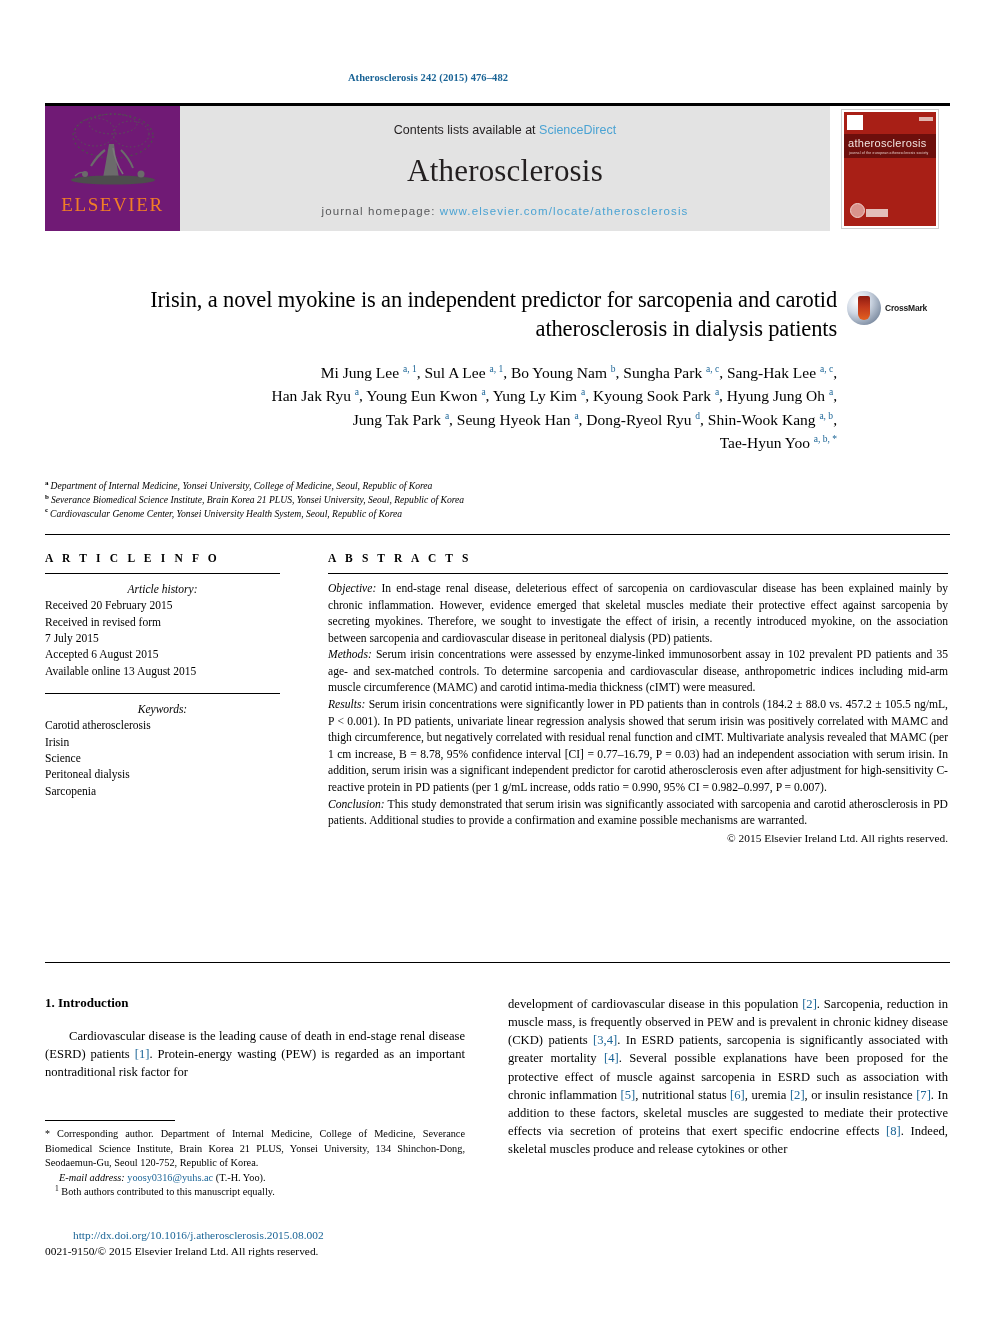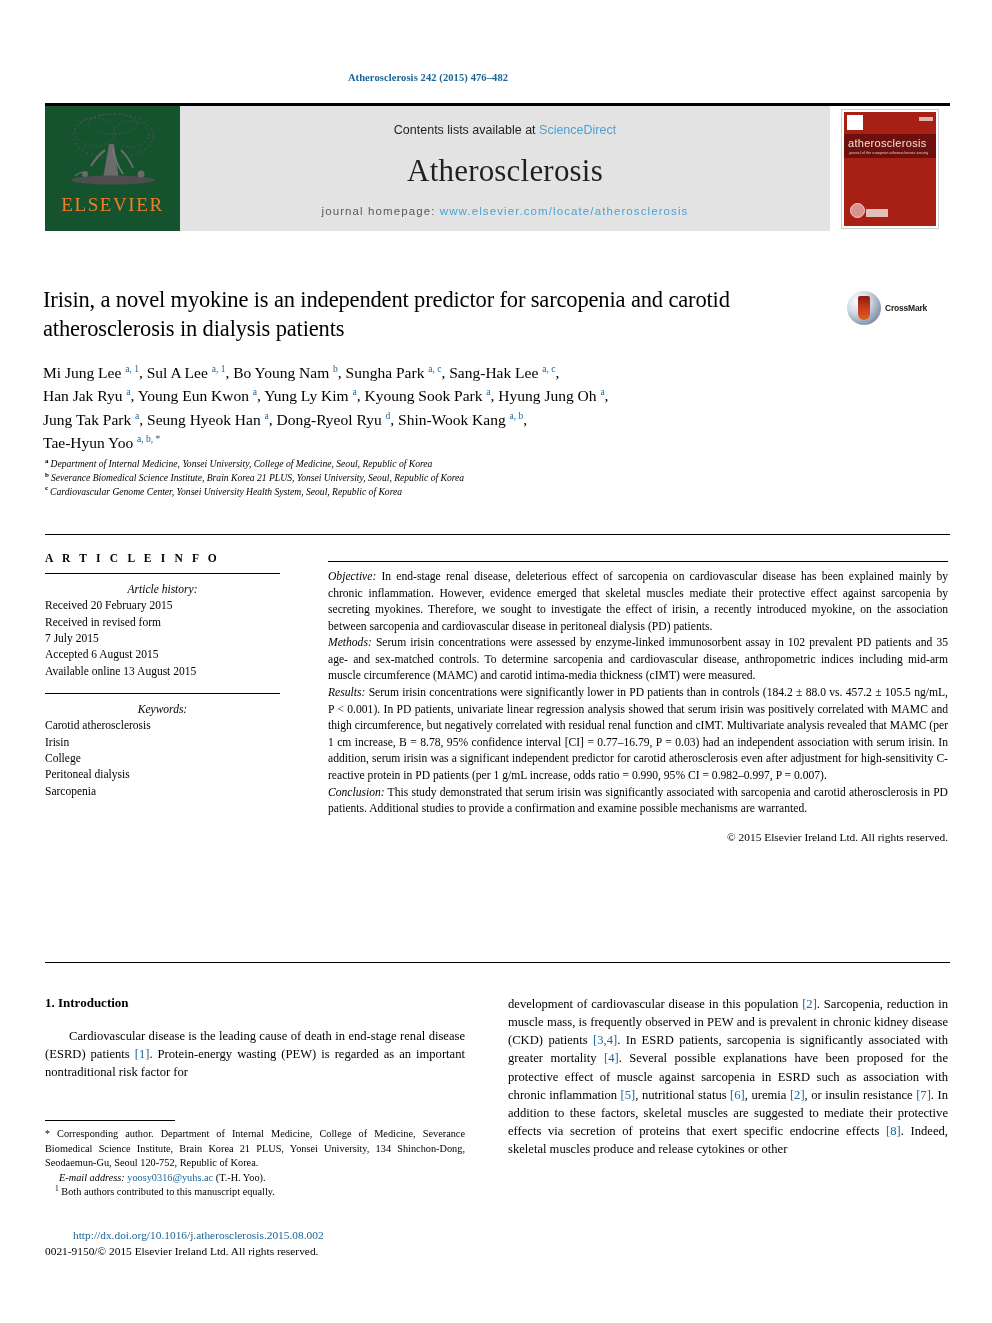--- a/index.html
+++ b/index.html
@@ -48,21 +48,21 @@
     position: relative;
     width: 100%;
     height: 125px;
     display: flex;
     flex-direction: row;
     align-items: stretch;
   }
   .elsevier-block {
     width: 135px;
     flex: 0 0 135px;
-    background: #14532d;
+    background: #701a75;
     display: flex;
     flex-direction: column;
     align-items: center;
     justify-content: flex-start;
     padding-top: 4px;
     box-sizing: border-box;
   }
   .elsevier-tree {
     width: 96px;
     height: 84px;
@@ -186,22 +186,23 @@
     position: absolute;
     bottom: 11px; left: 24px;
     width: 22px; height: 8px;
     background: #e3bfba;
   }
 
   
   .title-area {
     position: absolute;
     top: 285px;
-    left: 43px;
+    left: 37px;
     width: 800px;
+    text-align: right;
   }
   .article-title {
     font-family: "Liberation Serif", serif;
     font-size: 22.5px;
     line-height: 1.30;
     color: #000;
     margin: 0;
     font-weight: normal;
     letter-spacing: -0.15px;
   }
@@ -251,21 +252,21 @@
     font-size: 8.5px;
     font-weight: bold;
     color: #1a1a1a;
     margin-left: 4px;
     letter-spacing: -0.2px;
   }
 
   
   .affiliations {
     position: absolute;
-    top: 457px;
+    top: 479px;
     left: 45px;
     width: 780px;
     font-family: "Liberation Serif", serif;
     font-style: italic;
     font-size: 9.6px;
     line-height: 1.44;
     color: #000;
   }
   .affiliations div sup {
     font-style: normal;
@@ -330,21 +331,20 @@
     line-height: 1.43;
     text-align: justify;
     color: #000;
   }
   .abs-body p {
     margin: 0;
   }
   .abs-body i {
   }
   .copyright {
-    margin-top: 11px;
     text-align: right;
     font-size: 11.4px;
   }
 
   
   .sec-rule-bottom {
     position: absolute;
     left: 45px;
     width: 905px;
     border-top: 1px solid #000;
@@ -506,27 +506,28 @@
     <div class="info-line">Received 20 February 2015</div>
     <div class="info-line">Received in revised form</div>
     <div class="info-line">7 July 2015</div>
     <div class="info-line">Accepted 6 August 2015</div>
     <div class="info-line">Available online 13 August 2015</div>
     <div class="kw-block">
       <div class="thin-rule"></div>
       <div class="info-label">Keywords:</div>
       <div class="info-line">Carotid atherosclerosis</div>
       <div class="info-line">Irisin</div>
-      <div class="info-line">College</div>
+      <div class="info-line">Science</div>
       <div class="info-line">Peritoneal dialysis</div>
       <div class="info-line">Sarcopenia</div>
     </div>
   </div>
 
   <div class="abs-col">
+    <div class="sec-heading">A B S T R A C T S</div>
     <div class="thin-rule"></div>
     <div class="abs-body">
       <p><i>Objective:</i><span> In end-stage renal disease, deleterious effect of sarcopenia on cardiovascular disease has been explained mainly by chronic inflammation. However, evidence emerged that skeletal muscles mediate their protective effect against sarcopenia by secreting myokines. Therefore, we sought to investigate the effect of irisin, a recently introduced myokine, on the association between sarcopenia and cardiovascular disease in peritoneal dialysis (PD) patients.</span></p>
       <p><i>Methods:</i><span> Serum irisin concentrations were assessed by enzyme-linked immunosorbent assay in 102 prevalent PD patients and 35 age- and sex-matched controls. To determine sarcopenia and cardiovascular disease, anthropometric indices including mid-arm muscle circumference (MAMC) and carotid intima-media thickness (cIMT) were measured.</span></p>
       <p><i>Results:</i><span> Serum irisin concentrations were significantly lower in PD patients than in controls (184.2 ± 88.0 vs. 457.2 ± 105.5 ng/mL, P &lt; 0.001). In PD patients, univariate linear regression analysis showed that serum irisin was positively correlated with MAMC and thigh circumference, but negatively correlated with residual renal function and cIMT. Multivariate analysis revealed that MAMC (per 1 cm increase, B = 8.78, 95% confidence interval [CI] = 0.77–16.79, P = 0.03) had an independent association with serum irisin. In addition, serum irisin was a significant independent predictor for carotid atherosclerosis even after adjustment for high-sensitivity C-reactive protein in PD patients (per 1 g/mL increase, odds ratio = 0.990, 95% CI = 0.982–0.997, P = 0.007).</span></p>
       <p><i>Conclusion:</i><span> This study demonstrated that serum irisin was significantly associated with sarcopenia and carotid atherosclerosis in PD patients. Additional studies to provide a confirmation and examine possible mechanisms are warranted.</span></p>
       <div class="copyright">© 2015 Elsevier Ireland Ltd. All rights reserved.</div>
     </div>
   </div>
 

